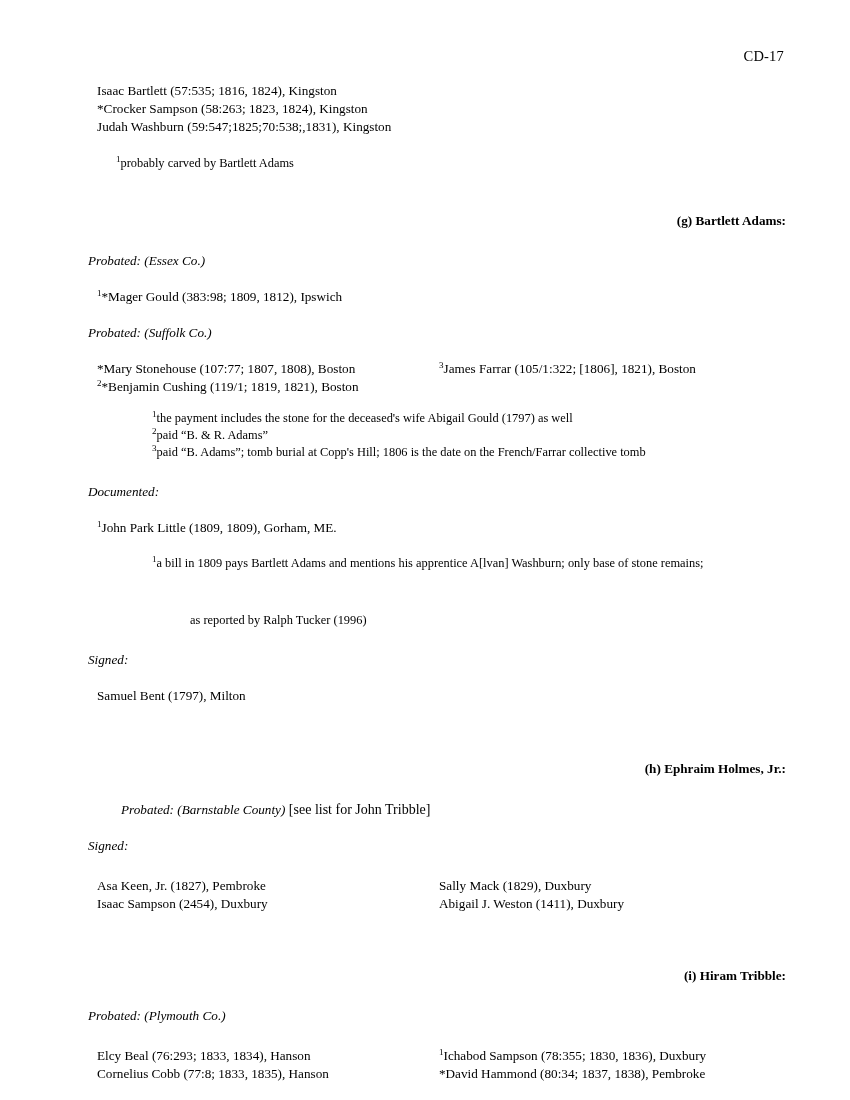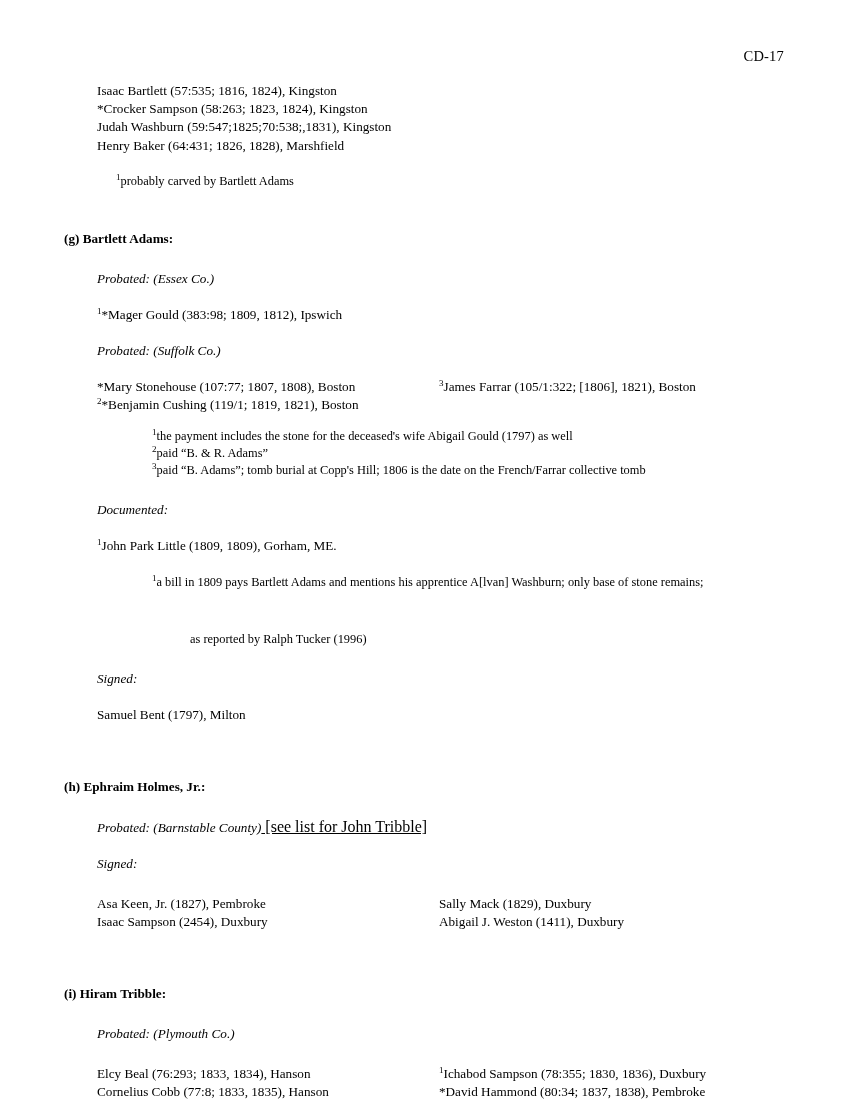--- a/index.html
+++ b/index.html
@@ -50,30 +50,31 @@
     line-height: 18.2px;
     white-space: nowrap;
   }
   .indent-1 { margin-left: 33px; }
   .indent-2 { margin-left: 52px; }
   .indent-3 { margin-left: 88px; }
   .section-head {
     font-size: 13.2px;
     font-weight: bold;
     line-height: 18px;
+    text-align: right;
   }
   .ital {
     font-style: italic;
     font-size: 13.2px;
     line-height: 18px;
+    margin-left: 24px;
   }
   .plain {
-    font-size: 16px;
+    font-size: 14px;
     line-height: 18px;
-    text-decoration: underline;
   }
   .note {
     font-size: 12.4px;
     line-height: 17px;
   }
   sup {
     font-size: 9px;
     vertical-align: super;
     line-height: 0;
   }
@@ -94,21 +95,20 @@
 
   <div class="page-header">CD-17</div>
 
   <div class="content">
 
     <div class="two-col">
       <div class="col-left">
         <div class="entry indent-1">Isaac Bartlett (57:535; 1816, 1824), Kingston</div>
         <div class="entry indent-1">*Crocker Sampson (58:263; 1823, 1824), Kingston</div>
         <div class="entry indent-1">Judah Washburn (59:547;1825;70:538;,1831), Kingston</div>
-        <div class="entry indent-1">Henry Baker (64:431; 1826, 1828), Marshfield</div>
       </div>
     </div>
 
     <div class="sp-18"></div>
 
     <div class="note indent-2">
       <sup>1</sup><span>probably carved by Bartlett Adams</span>
     </div>
 
     <div class="sp-40"></div>

